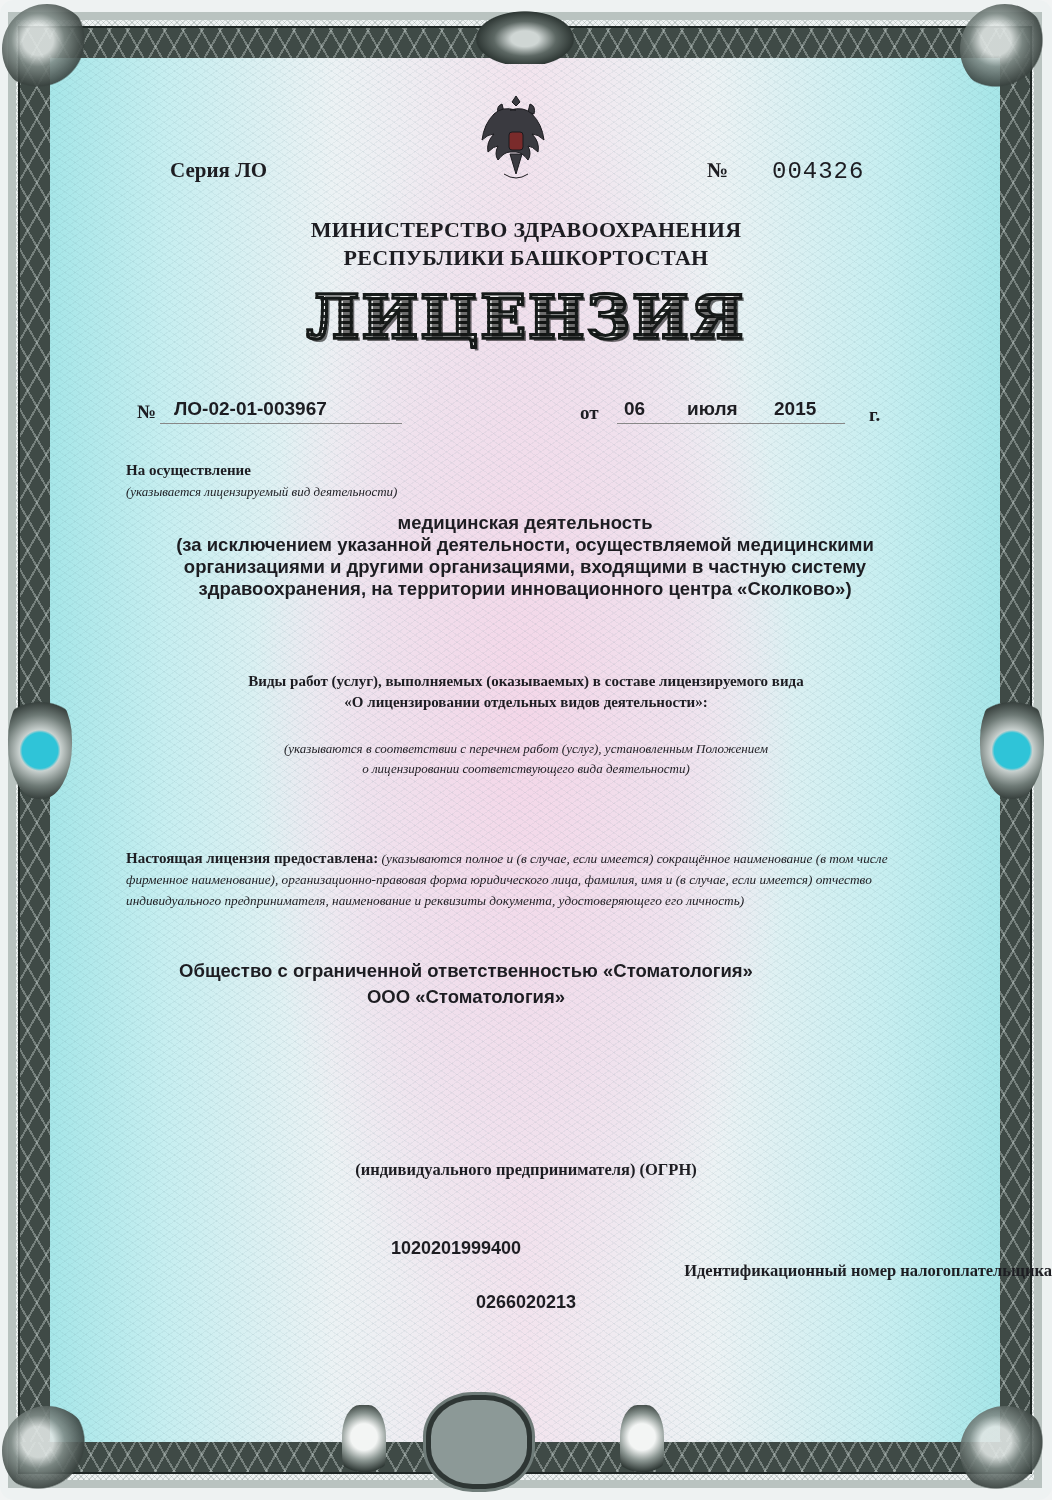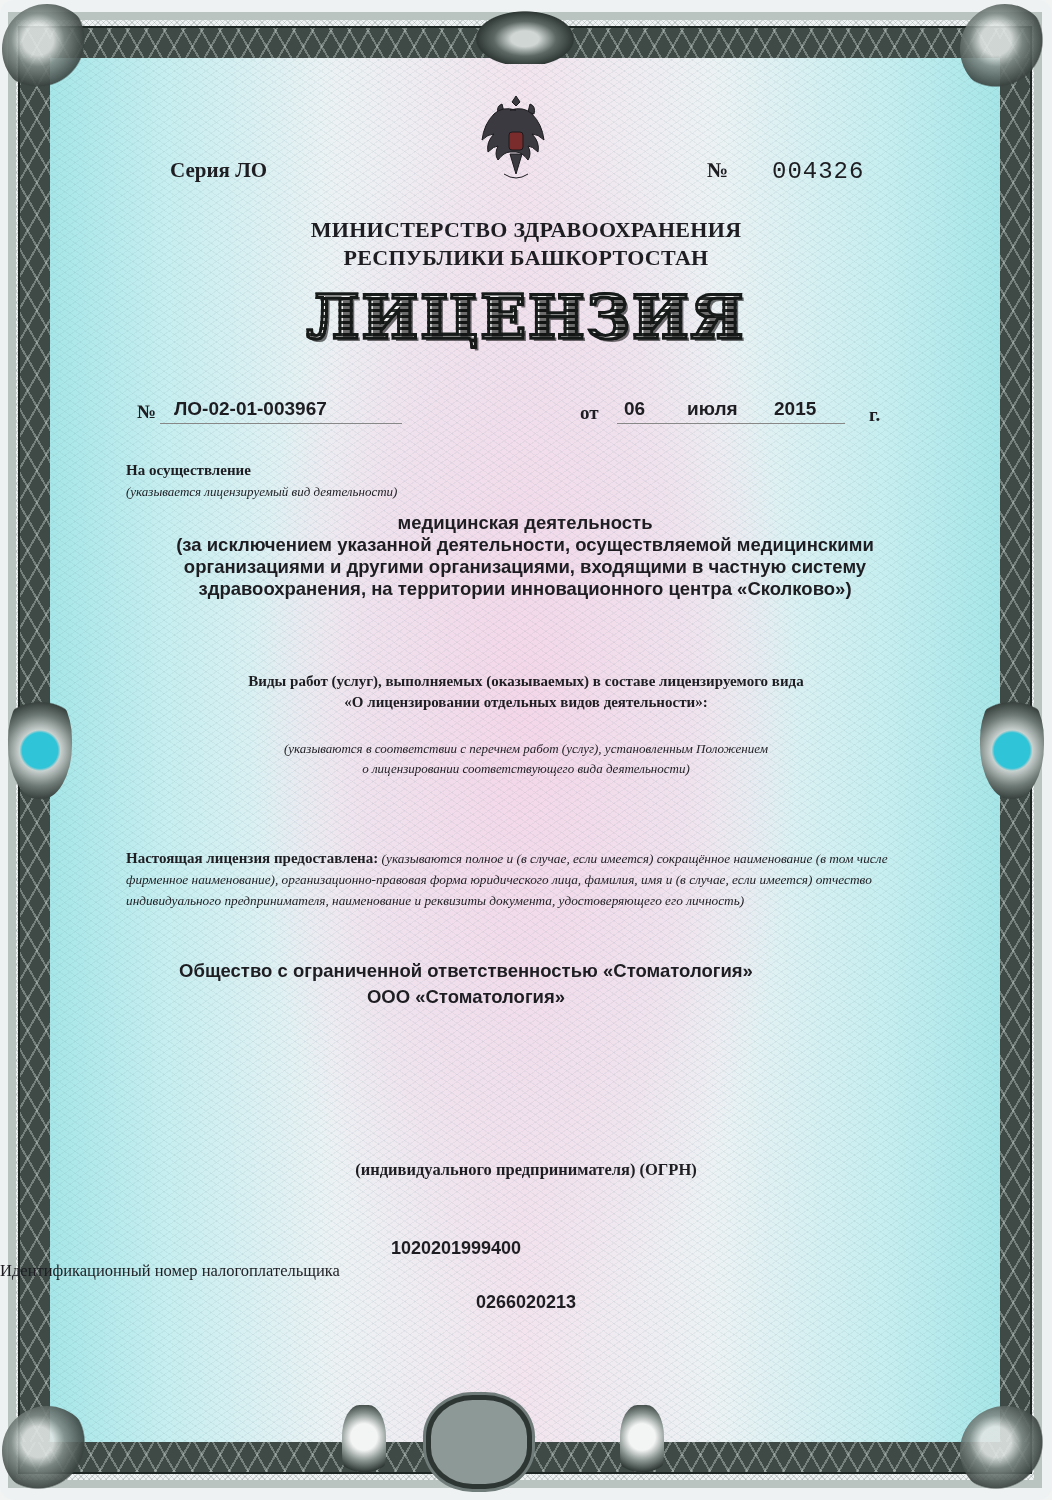--- a/index.html
+++ b/index.html
@@ -152,21 +152,21 @@
   }
   .holder b { font-size: 15px; }
   .holder i { font-style: italic; }
   .org {
     left: 0; width: 932px; top: 958px; text-align: center; font-size: 18.5px; line-height: 26px;
   }
   .ogrn-label {
     left: 0; width: 1052px; top: 1157px; text-align: center; font-size: 16.5px; font-weight: bold; line-height: 26px;
   }
   .ogrn { left: 0; width: 912px; top: 1210px; text-align: center; font-size: 18px; margin-top: 28px; }
-  .inn-label { left: 0; width: 1052px; top: 1261px; text-align: left; font-size: 16.5px; font-weight: normal; }
+  .inn-label { left: 0; width: 1052px; top: 1261px; text-align: right; font-size: 16.5px; font-weight: bold; }
   .inn { left: 0; width: 1052px; top: 1292px; text-align: center; font-size: 18px; }
   .block { display: block; }
 </style>
 </head>
 <body>
 
 <div class="sheet">
   <div class="outer-strip"></div>
   <div class="frame"></div>
   <div class="field"></div>

